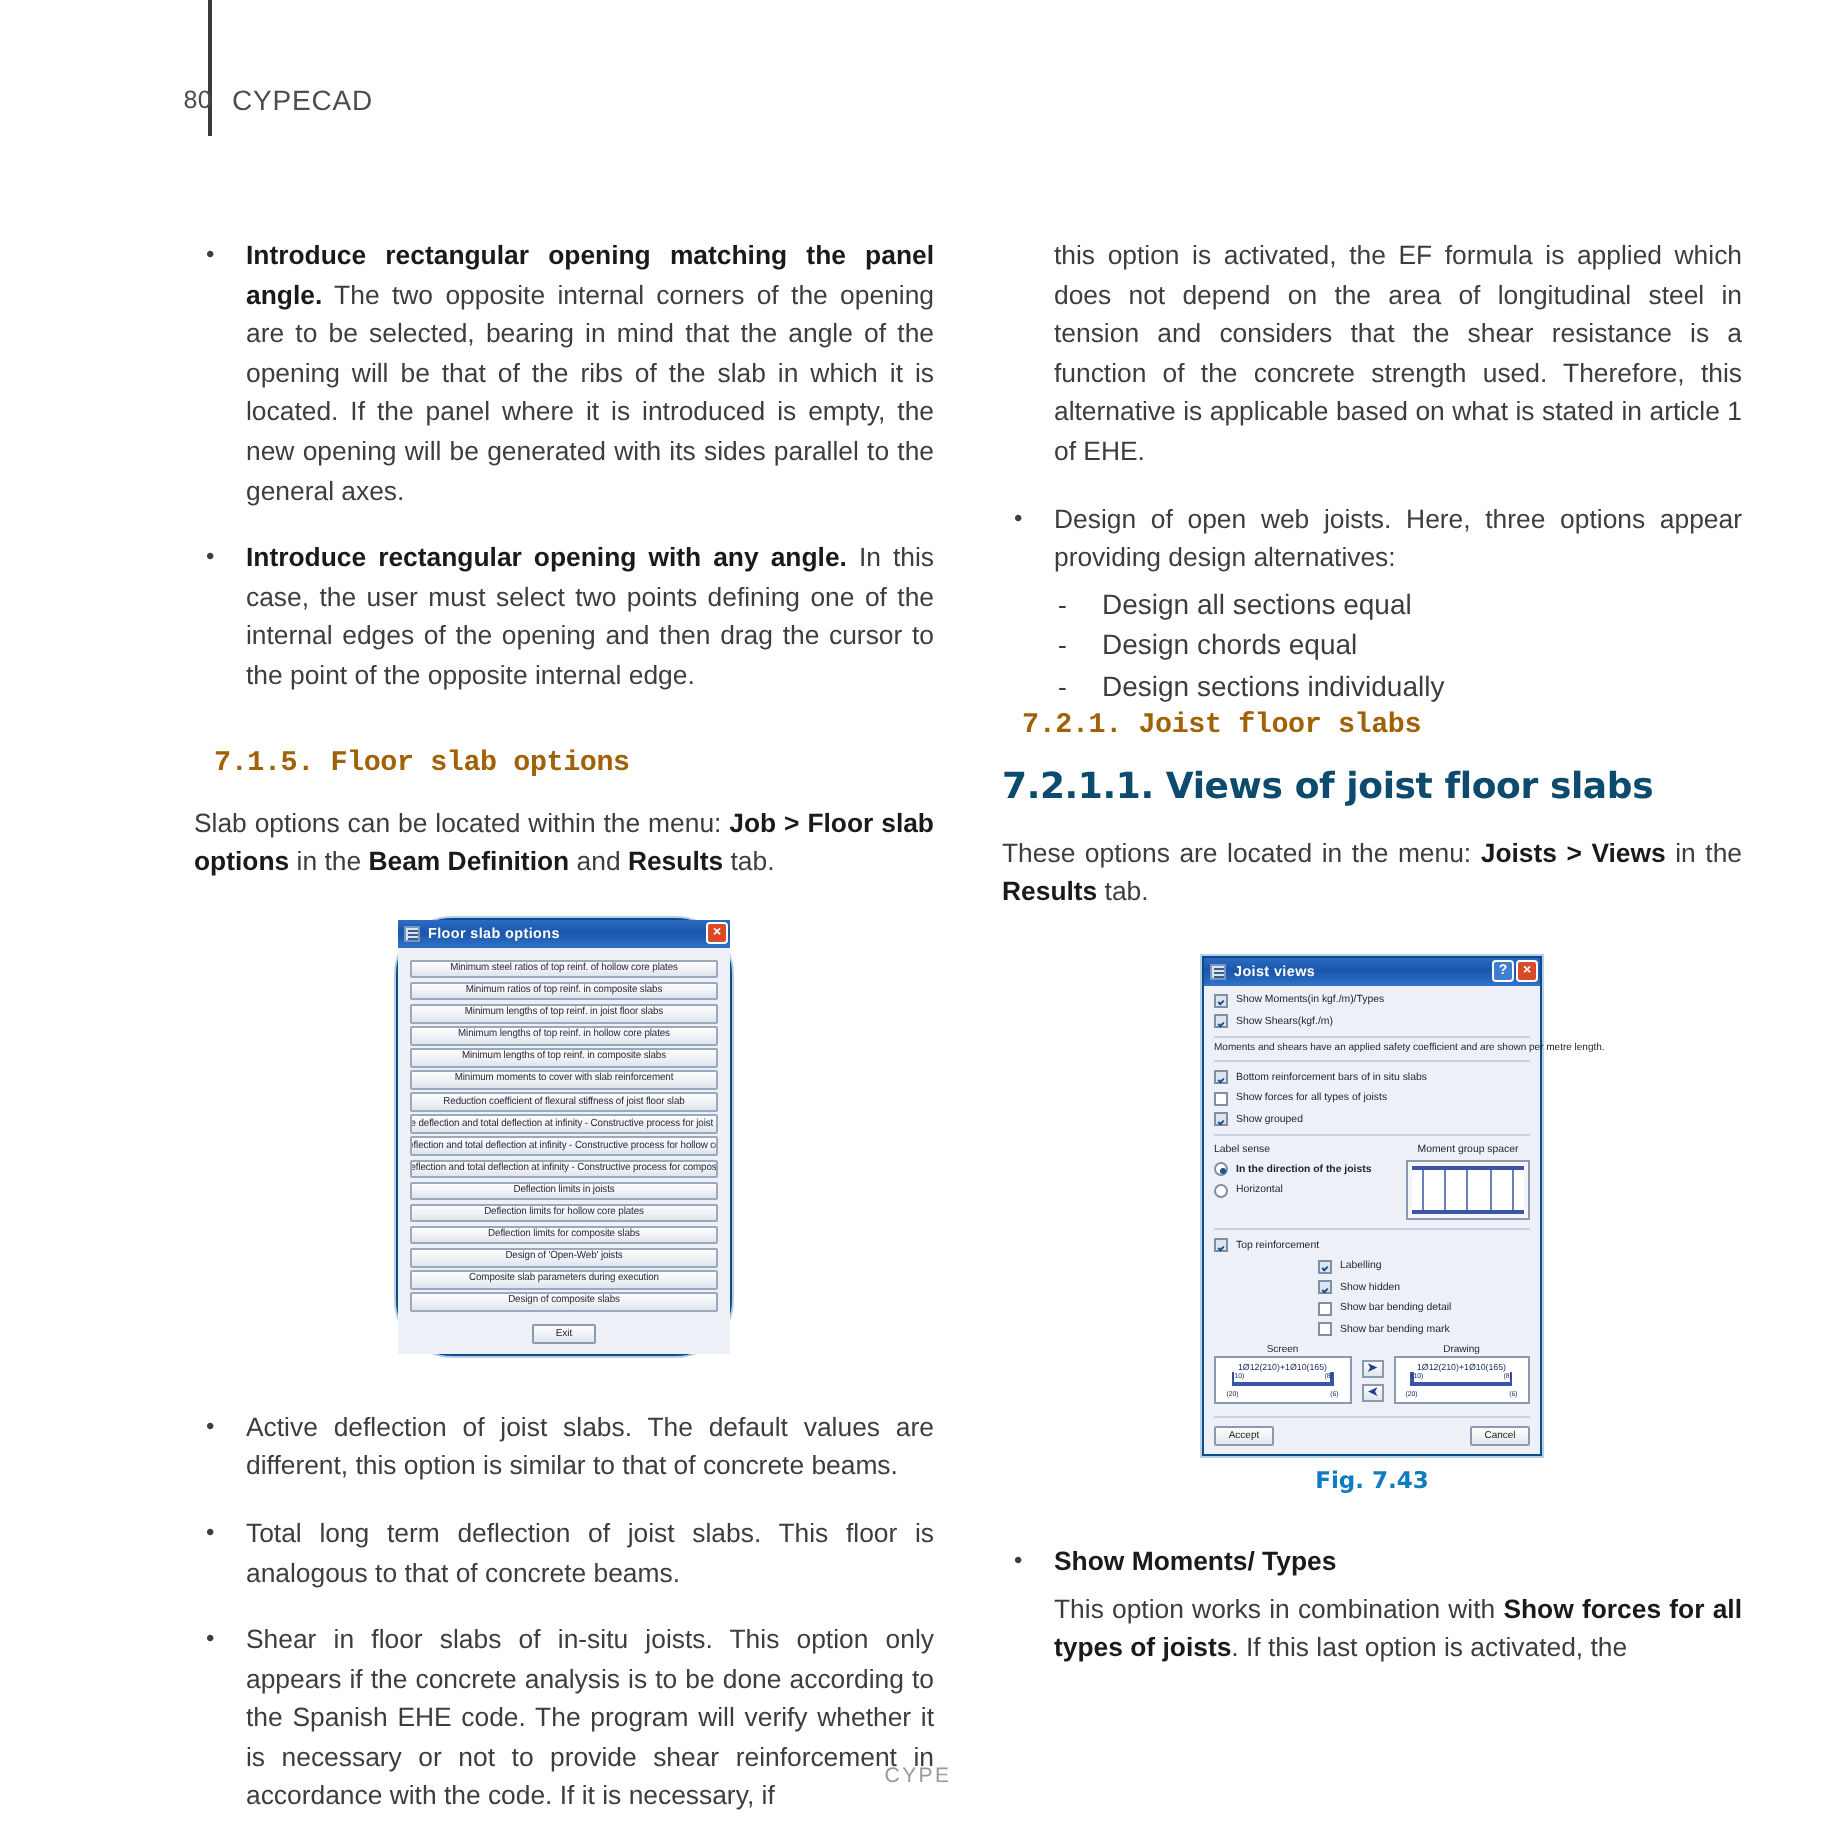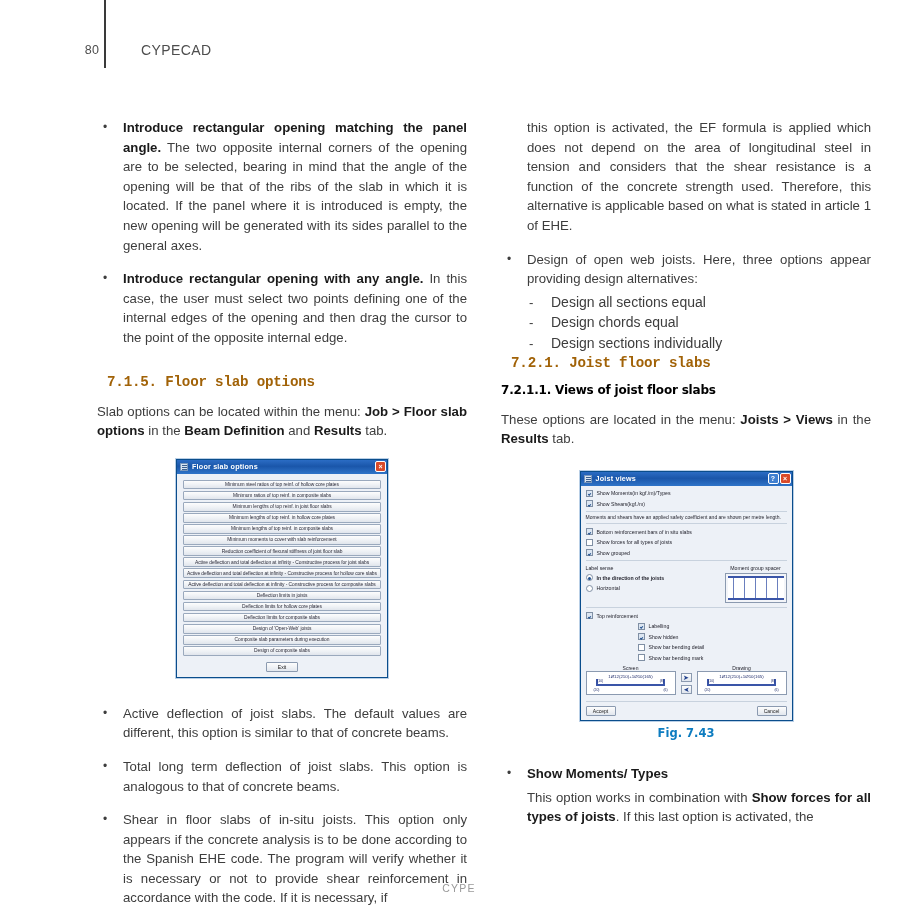--- a/index.html
+++ b/index.html
@@ -14,32 +14,32 @@
   }
 
   
   .page-header {
     position: absolute;
     left: 78px; top: 42px;
     display: flex; align-items: center;
   }
   .page-number {
     font-size: 12.5px; color: #4d4d4d;
-    width: 28px; text-align: center;
+    width: 28px; text-align: right;
     letter-spacing: .2px;
   }
   .header-rule {
     position: absolute;
     left: 104px; top: 0px;
     width: 1.6px; height: 68px;
     background: #3a3a3a;
   }
   .header-title {
     font-size: 14px; color: #4d4d4d;
-    margin-left: 35px; letter-spacing: .4px;
+    margin-left: 10px; letter-spacing: .4px;
   }
 
   
   .col {
     position: absolute;
     top: 118px;
     width: 370px;
   }
   .col-left  { left: 97px; }
   .col-right { left: 501px; }
@@ -94,23 +94,23 @@
   h3.sub {
     font-family: Liberation Mono, monospace;
     font-size: 14.2px;
     font-weight: bold;
     color: #a16207;
     margin: 0 0 12px 10px;
     letter-spacing: -0.2px;
   }
   h4.subsub {
     font-family: "DejaVu Sans", sans-serif;
-    font-size: 12px;
+    font-size: 18px;
     font-weight: bold;
-    color: #000000;
+    color: #0c4a6e;
     margin: 0 0 13px 0;
     letter-spacing: -0.2px;
   }
 
   .fig-caption {
     font-family: "DejaVu Sans", sans-serif;
     font-size: 11.5px; font-weight: bold;
     color: #0d7cc0;
     text-align: center;
     margin-top: 5px;
@@ -340,21 +340,21 @@
       <span class="dot">•</span>
       <span class="bullet-text"><b>Introduce rectangular opening with any angle.</b><span> In this case, the user must select two points defining one of the internal edges of the opening and then drag the cursor to the point of the opposite internal edge.</span></span>
     </li>
   </ul>
 
   <h3 class="sub" style="margin-top:26px;">7.1.5. Floor slab options</h3>
 
   <p class="body"><span>Slab options can be located within the menu: </span><b>Job &gt; Floor slab options</b><span> in the </span><b>Beam Definition</b><span> and </span><b>Results</b><span> tab.</span></p>
 
   <div class="fig-wrap">
-    <div class="dialog" style="width:212px; margin:0 auto;">
+    <div class="dialog" style="width:168px; margin:0 auto;border-radius:28px;">
       <div class="dlg-titlebar">
         <span class="dlg-ticon"></span>
         <span class="dlg-title">Floor slab options</span>
         <span class="dlg-btn close">×</span>
       </div>
       <div class="dlg-body">
         <div>
           <div class="optbar">
               <span>Minimum steel ratios of top reinf. of hollow core plates</span>
             </div>
@@ -411,21 +411,21 @@
     </div>
   </div>
 
   <ul class="bullets" style="margin-top:26px;">
     <li>
       <span class="dot">•</span>
       <span class="bullet-text">Active deflection of joist slabs. The default values are different, this option is similar to that of concrete beams.</span>
     </li>
     <li>
       <span class="dot">•</span>
-      <span class="bullet-text">Total long term deflection of joist slabs. This option is analogous to that of concrete beams.</span>
+      <span class="bullet-text">Total long term deflection of joist slabs. This floor is analogous to that of concrete beams.</span>
     </li>
     <li>
       <span class="dot">•</span>
       <span class="bullet-text">Shear in floor slabs of in-situ joists. This option only appears if the concrete analysis is to be done according to the Spanish EHE code. The program will verify whether it is necessary or not to provide shear reinforcement in accordance with the code. If it is necessary, if</span>
     </li>
   </ul>
 </div>
 
 <div class="col col-right">
 
@@ -452,21 +452,21 @@
       <span class="txt">Design sections individually</span>
     </li>
   </ul>
 
   <h3 class="sub">7.2.1. Joist floor slabs</h3>
   <h4 class="subsub">7.2.1.1. Views of joist floor slabs</h4>
 
   <p class="body"><span>These options are located in the menu: </span><b>Joists &gt; Views</b><span> in the </span><b>Results</b><span> tab.</span></p>
 
   <div class="fig-wrap" style="margin-top:22px;">
-    <div class="dialog" style="width:213px; margin:0 auto;">
+    <div class="dialog" style="width:170px; margin:0 auto;">
       <div class="dlg-titlebar">
         <span class="dlg-ticon"></span>
         <span class="dlg-title">Joist views</span>
         <span class="dlg-btn help">?</span>
         <span class="dlg-btn close">×</span>
       </div>
       <div class="dlg-body" style="padding:4px 5px 4px 5px;">
 
         <div class="chkrow">
           <span class="chk on"></span>

